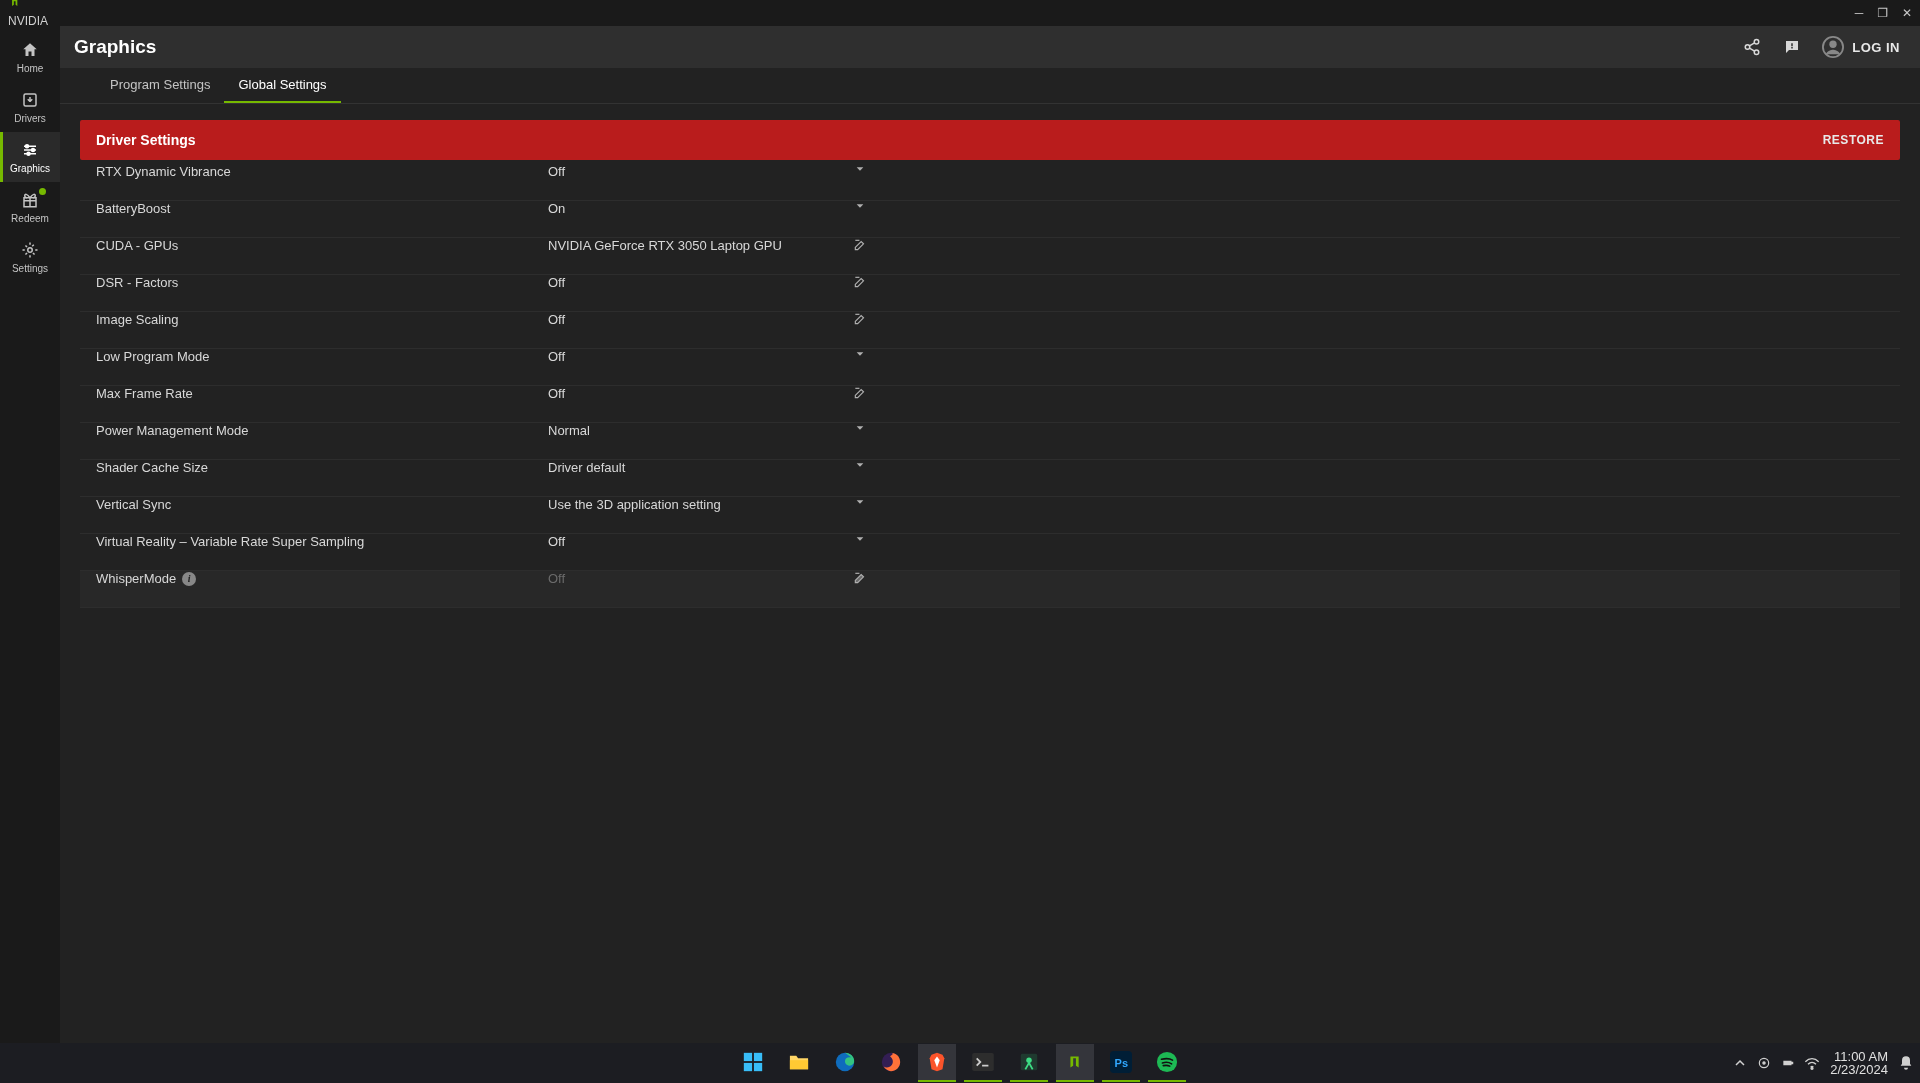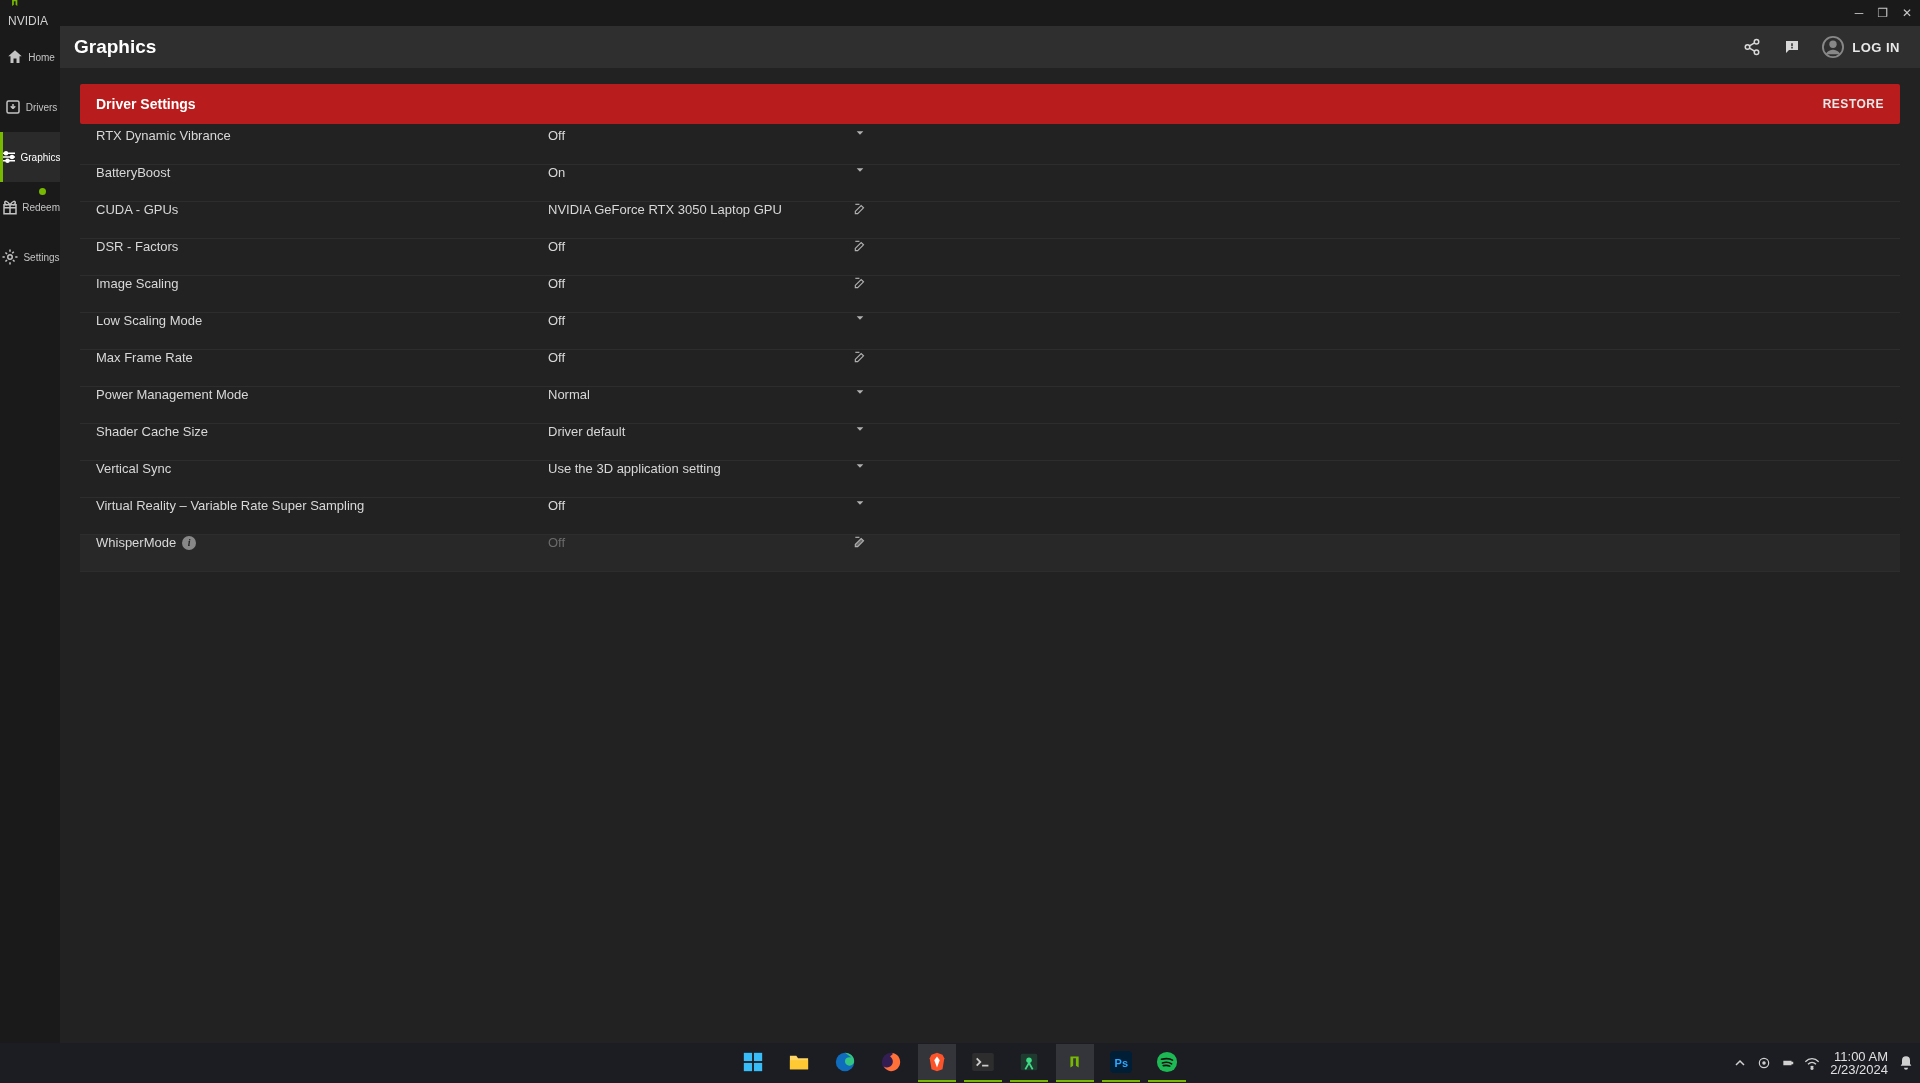--- a/index.html
+++ b/index.html
@@ -8,21 +8,21 @@
   
   .titlebar { height: 26px; background: #1a1a1a; display: flex; align-items: center; justify-content: space-between; padding: 0 8px; }
   .titlebar-left { display: flex; align-items: flex-start; gap: 6px; flex-direction: column; }
   .nv-logo { width: 14px; height: 10px; }
   .titlebar-title { font-size: 12px; color: #d0d0d0; }
   .titlebar-controls { display: flex; gap: 14px; align-items: center; }
   .titlebar-controls span { color: #c8c8c8; font-size: 12px; cursor: pointer; line-height: 1; }
 
   
   .sidebar { position: absolute; left: 0; top: 26px; bottom: 40px; width: 60px; background: #1a1a1a; display: flex; flex-direction: column; align-items: center; padding-top: 6px; }
-  .sidebar-item { width: 60px; height: 50px; display: flex; flex-direction: row; align-items: center; justify-content: center; gap: 3px; cursor: pointer; position: relative; }
+  .sidebar-item { width: 60px; height: 50px; display: flex; flex-direction: column; align-items: center; justify-content: center; gap: 3px; cursor: pointer; position: relative; }
   .sidebar-item.active { background: #2a2a2a; }
   .sidebar-item.active::before { content: ""; position: absolute; left: 0; top: 0; bottom: 0; width: 3px; background: #76b900; }
   .sidebar-icon { width: 20px; height: 20px; display: flex; align-items: center; justify-content: center; }
   .sidebar-label { font-size: 10px; color: #c4c4c4; }
   .sidebar-item.active .sidebar-label { color: #fff; }
   .notif-dot { position: absolute; top: 6px; right: 14px; width: 7px; height: 7px; border-radius: 50%; background: #76b900; }
 
   
   .content { position: absolute; left: 60px; right: 0; top: 26px; bottom: 40px; background: #222222; display: flex; flex-direction: column; }
   .header { height: 42px; background: #2f2f2f; display: flex; align-items: center; justify-content: space-between; padding: 0 20px 0 14px; }
@@ -157,20 +157,28 @@
               <circle cx="12" cy="12" r="11" fill="none" stroke="#888" stroke-width="2"></circle>
               <circle cx="12" cy="9" r="4"></circle>
               <path d="M4 20c2-4 6-5 8-5s6 1 8 5"></path>
             </svg>
         </span>
         <span class="login-text">LOG IN</span>
       </div>
     </div>
   </div>
 
+  <div class="tabs">
+    <div class="tab">
+        <span>Program Settings</span>
+      </div>
+    <div class="tab active">
+        <span>Global Settings</span>
+      </div>
+  </div>
 
   <div class="panel">
     <div class="section-header">
       <span class="section-title">Driver Settings</span>
       <span class="restore-btn">RESTORE</span>
     </div>
     <div class="settings-table" id="settings-table">
         <div class="setting-row">
           <div class="setting-label">
             <span>RTX Dynamic Vibrance</span>
@@ -224,21 +232,21 @@
           <div class="setting-value">Off</div>
           <div class="row-action">
             <svg width="14" height="14" viewBox="0 0 24 24" fill="none" stroke="#b0b0b0" stroke-width="2">
               <path d="M4 16l10-10 4 4-10 10H4v-4z"></path>
               <path d="M4 4h7"></path>
             </svg>
           </div>
         </div>
         <div class="setting-row">
           <div class="setting-label">
-            <span>Low Scaling Mode</span>
+            <span>Low Program Mode</span>
           </div>
           <div class="setting-value">Off</div>
           <div class="row-action">
             <svg width="10" height="10" viewBox="0 0 12 12">
               <path d="M2 4l4 4 4-4" fill="#b0b0b0"></path>
             </svg>
           </div>
         </div>
         <div class="setting-row">
           <div class="setting-label">

